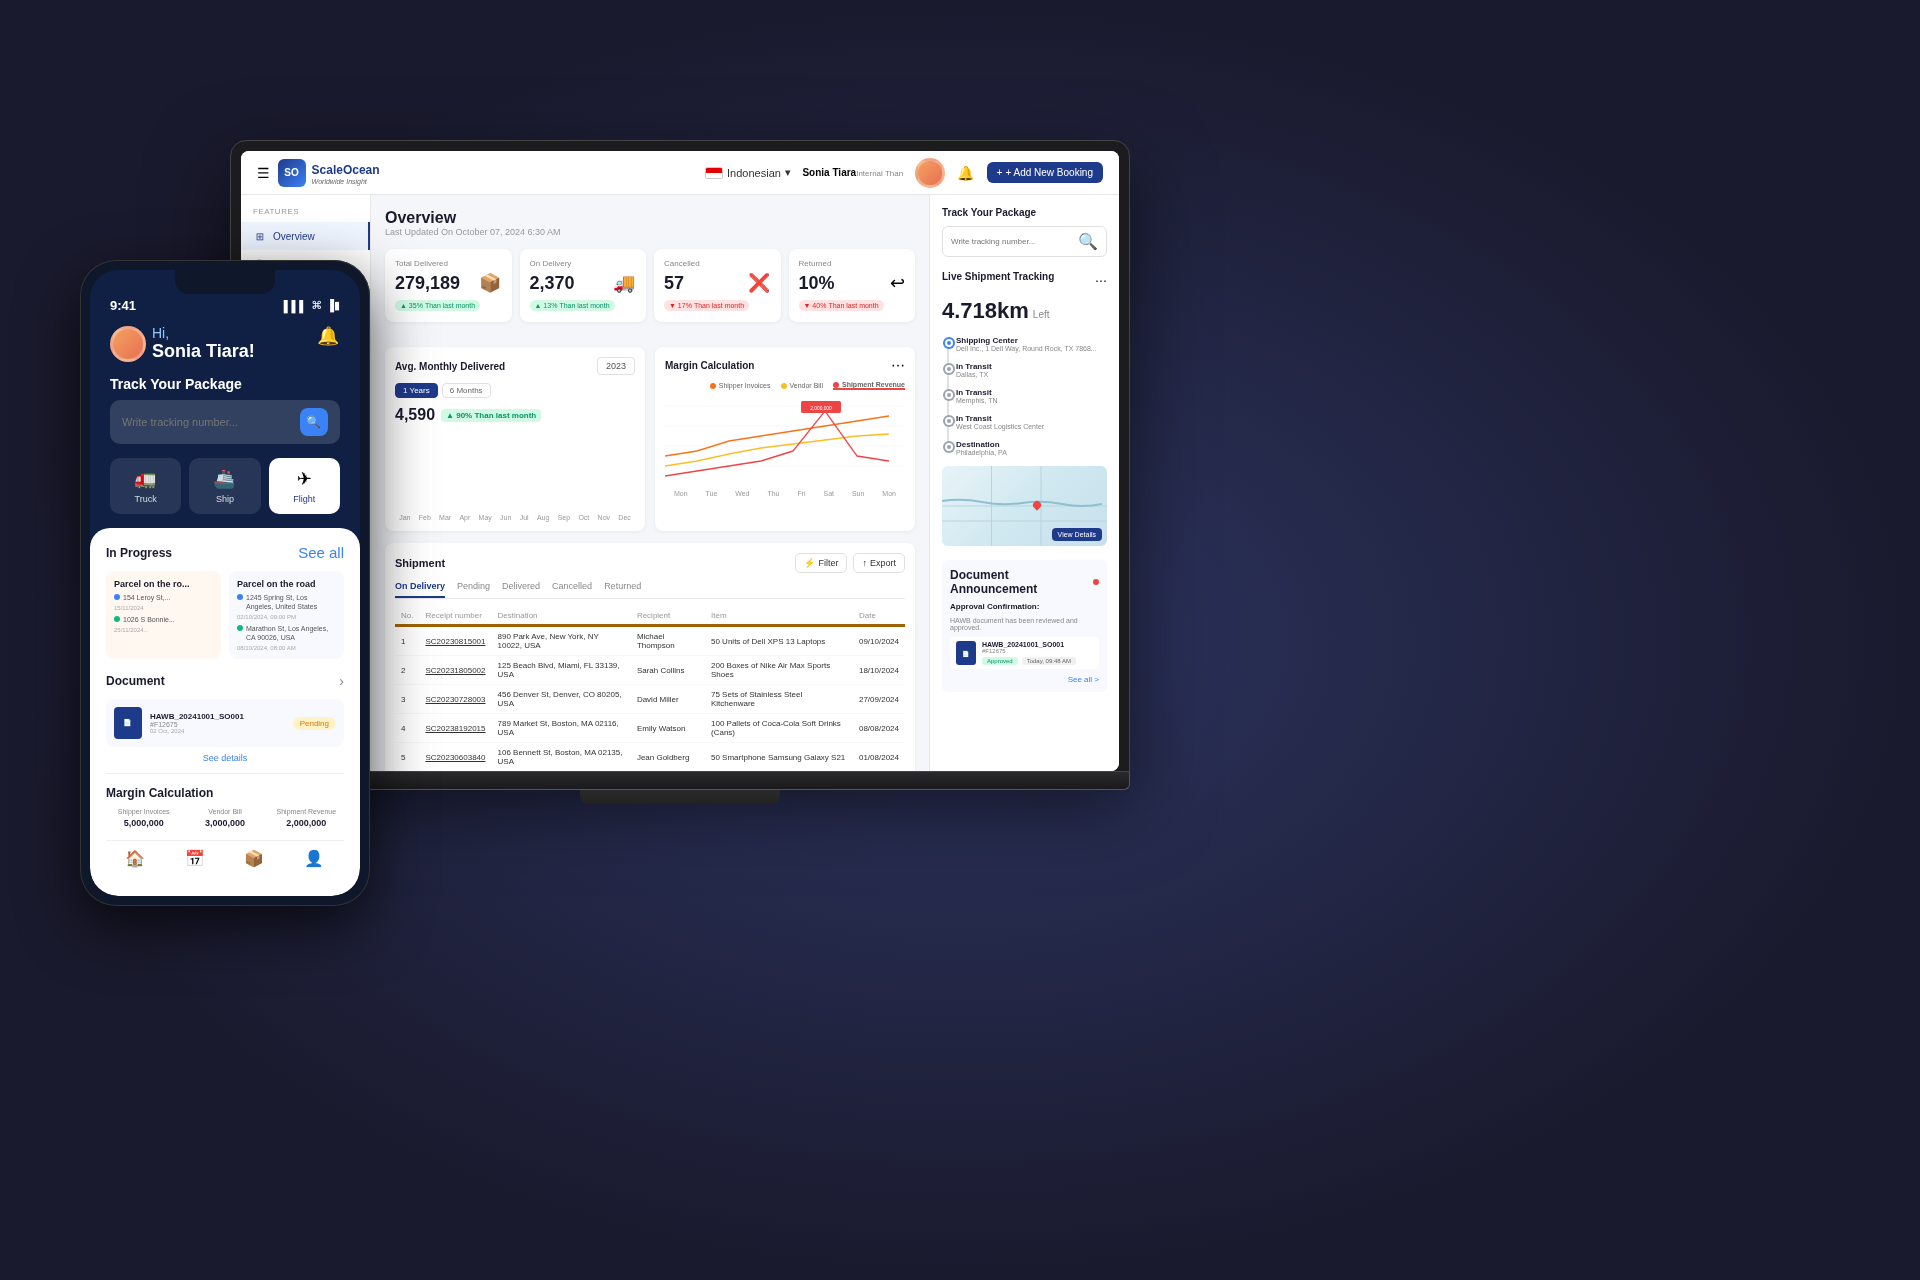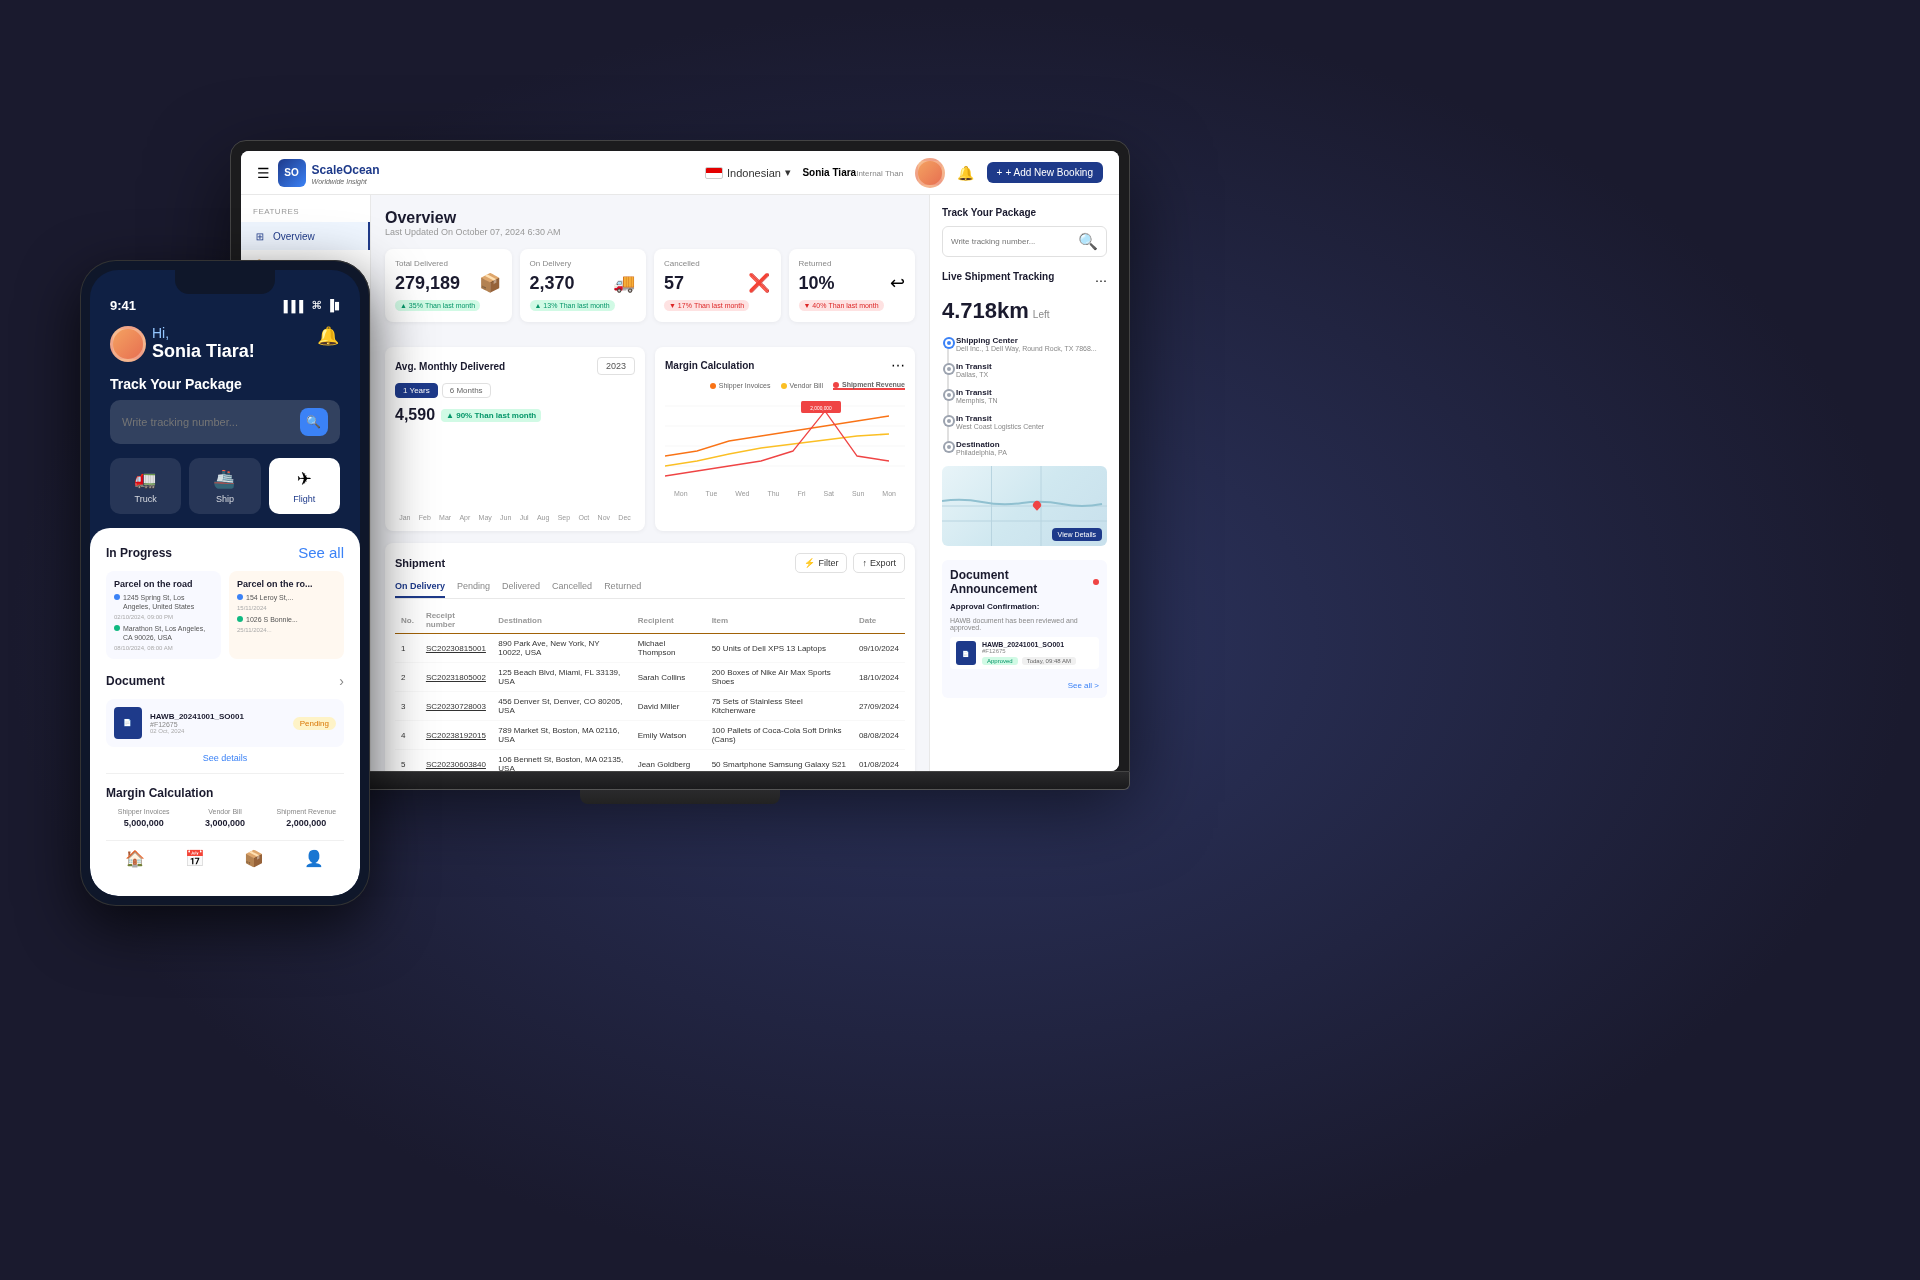--- a/index.html
+++ b/index.html
@@ -406,22 +406,22 @@
     .data-table {
       width: 100%;
       border-collapse: collapse;
     }
 
     .data-table th {
       font-size: 8px;
       color: #999;
       text-align: left;
       padding: 4px 6px;
-      border-bottom: 1px solid #a16207;
-      font-weight: 700;
+      border-bottom: 3px solid #a16207;
+      font-weight: 400;
     }
 
     .data-table td {
       font-size: 8px;
       color: #333;
       padding: 5px 6px;
       border-bottom: 1px solid #f8f8f8;
     }
 
     .link-text {
@@ -1465,21 +1465,21 @@
                   <div class="doc-file-icon">📄</div>
                   <div>
                     <div class="doc-file-name">HAWB_20241001_SO001</div>
                     <div class="doc-file-num">#F12675</div>
                     <div class="approval-badges">
                       <span class="approval-badge green">Approved</span>
                       <span class="approval-badge gray">Today, 09:48 AM</span>
                     </div>
                   </div>
                 </div>
-                <div style="text-align:right;margin-top:12px;font-size:8px;color:#3b82f6;cursor:pointer;">See all &gt;</div>
+                <div style="text-align:right;margin-top:6px;font-size:8px;color:#3b82f6;cursor:pointer;">See all &gt;</div>
               </div>
             </div>
           </div>
         </div>
       </div>
     </div>
     <div class="laptop-base"></div>
     <div class="laptop-stand"></div>
   </div>
 
@@ -1534,45 +1534,45 @@
         </div>
 
         <div class="mobile-bottom">
 
           <div class="section-header-row">
             <span class="mobile-section-title">In Progress</span>
             <span class="see-all-link">See all</span>
           </div>
 
           <div class="parcel-cards">
+            <div class="parcel-card second-col-parcel">
+              <div class="parcel-title">Parcel on the ro...</div>
+              <div class="parcel-address">
+                <div class="parcel-dot blue"></div>
+                <span>154 Leroy St,...</span>
+              </div>
+              <div class="parcel-date">15/11/2024</div>
+              <div class="parcel-address" style="margin-top:4px;">
+                <div class="parcel-dot green"></div>
+                <span>1026 S Bonnie...</span>
+              </div>
+              <div class="parcel-date">25/11/2024...</div>
+            </div>
             <div class="parcel-card">
               <div class="parcel-title">Parcel on the road</div>
               <div class="parcel-address">
                 <div class="parcel-dot blue"></div>
                 <span>1245 Spring St, Los Angeles, United States</span>
               </div>
               <div class="parcel-date">02/10/2024, 09:00 PM</div>
               <div class="parcel-address" style="margin-top:4px;">
                 <div class="parcel-dot green"></div>
                 <span>Marathon St, Los Angeles, CA 90026, USA</span>
               </div>
               <div class="parcel-date">08/10/2024, 08:00 AM</div>
-            </div>
-            <div class="parcel-card second-col-parcel">
-              <div class="parcel-title">Parcel on the ro...</div>
-              <div class="parcel-address">
-                <div class="parcel-dot blue"></div>
-                <span>154 Leroy St,...</span>
-              </div>
-              <div class="parcel-date">15/11/2024</div>
-              <div class="parcel-address" style="margin-top:4px;">
-                <div class="parcel-dot green"></div>
-                <span>1026 S Bonnie...</span>
-              </div>
-              <div class="parcel-date">25/11/2024...</div>
             </div>
           </div>
 
           <div class="doc-section-mobile">
             <div class="section-header-row">
               <span class="mobile-section-title">Document</span>
               <span style="font-size:14px;color:#888;cursor:pointer;">›</span>
             </div>
             <div class="doc-row">
               <div class="doc-left">

